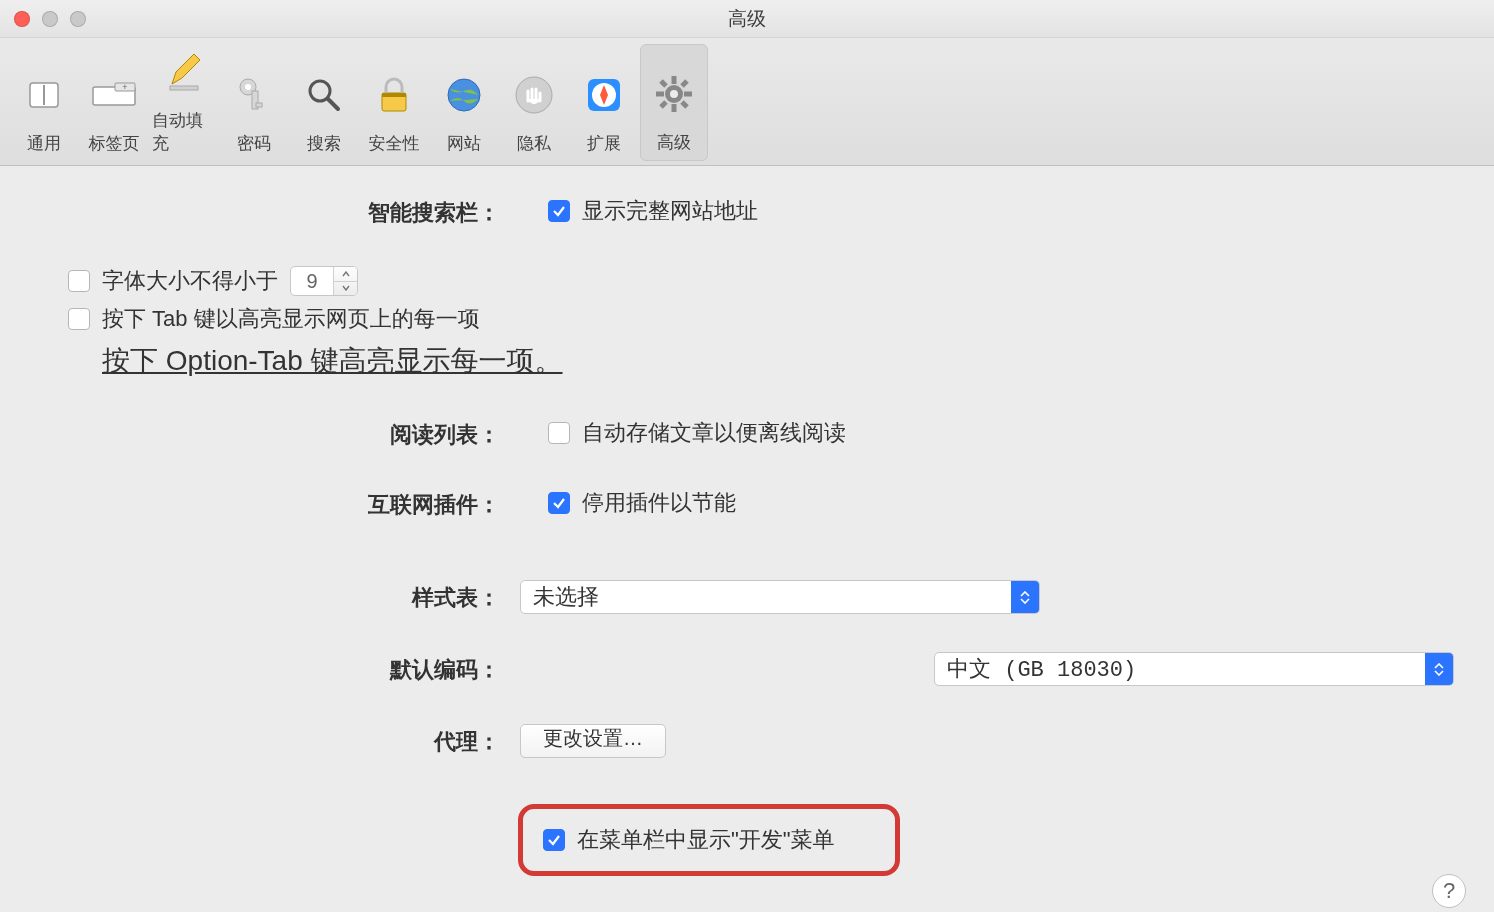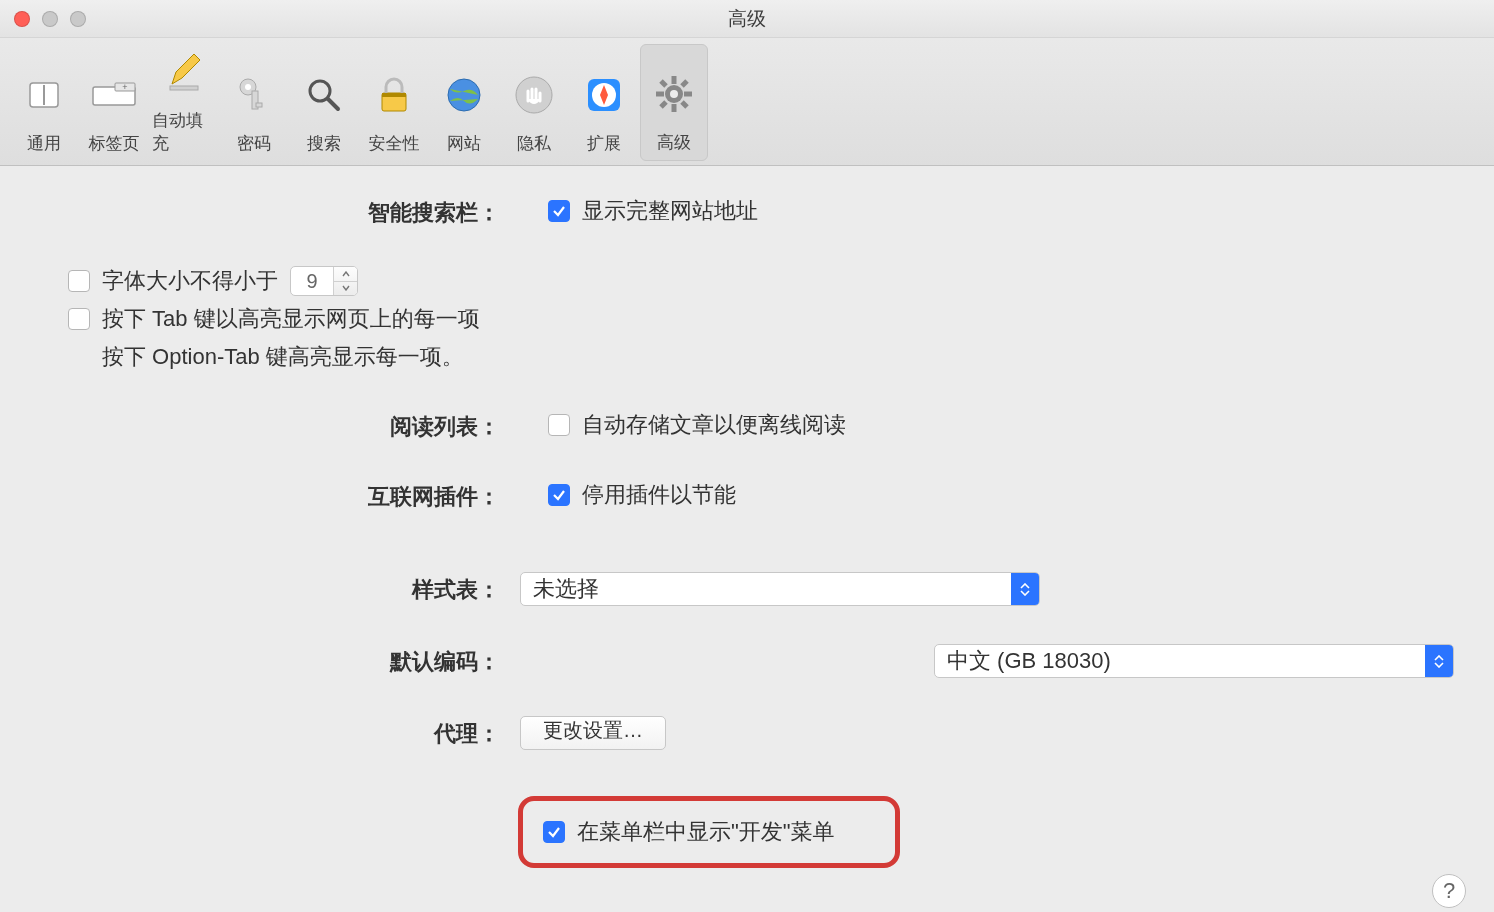--- a/index.html
+++ b/index.html
@@ -86,21 +86,21 @@
     border: 1px solid #b6b6b6; background: #fff;
     display: inline-flex; align-items: center; justify-content: center;
     position: relative;
     flex-shrink: 0;
   }
   .cb.checked { background: #2b74ff; border-color: #2b74ff; }
   .cb.checked svg { display: block; }
   .cb svg { display: none; }
   .cb-text { font-size: 22px; color: #333; }
 
-  .indent { padding-left: 34px; font-size: 22px; color: #333; }
+  .indent { padding-left: 34px; font-size: 28px; color: #333; text-decoration: underline; }
 
   
   .spinner {
     display: inline-flex; align-items: center;
     border: 1px solid #c7c7c7; border-radius: 5px;
     background: #fff; height: 30px; overflow: hidden;
   }
   .spinner .val { width: 42px; text-align: center; font-size: 20px; color: #666; }
   .spinner .btns {
     width: 24px; height: 100%; border-left: 1px solid #d0d0d0;
@@ -113,21 +113,21 @@
   
   .gap-big { height: 46px; }
   .gap-med { height: 24px; }
 
   
   .select {
     width: 520px; height: 34px;
     border: 1px solid #c7c7c7; border-radius: 5px;
     background: #fff; position: relative;
     display: flex; align-items: center; padding: 0 12px;
-    font-size: 22px; color: #333;
+    font-size: 22px; color: #333; font-family: Liberation Mono, monospace;
   }
   .select .arrows {
     position: absolute; right: 0; top: 0; bottom: 0; width: 28px;
     background: #2b74ff; border-radius: 0 4px 4px 0;
     display: flex; flex-direction: column; align-items: center; justify-content: center;
     gap: 1px;
   }
 
   
   .button {

